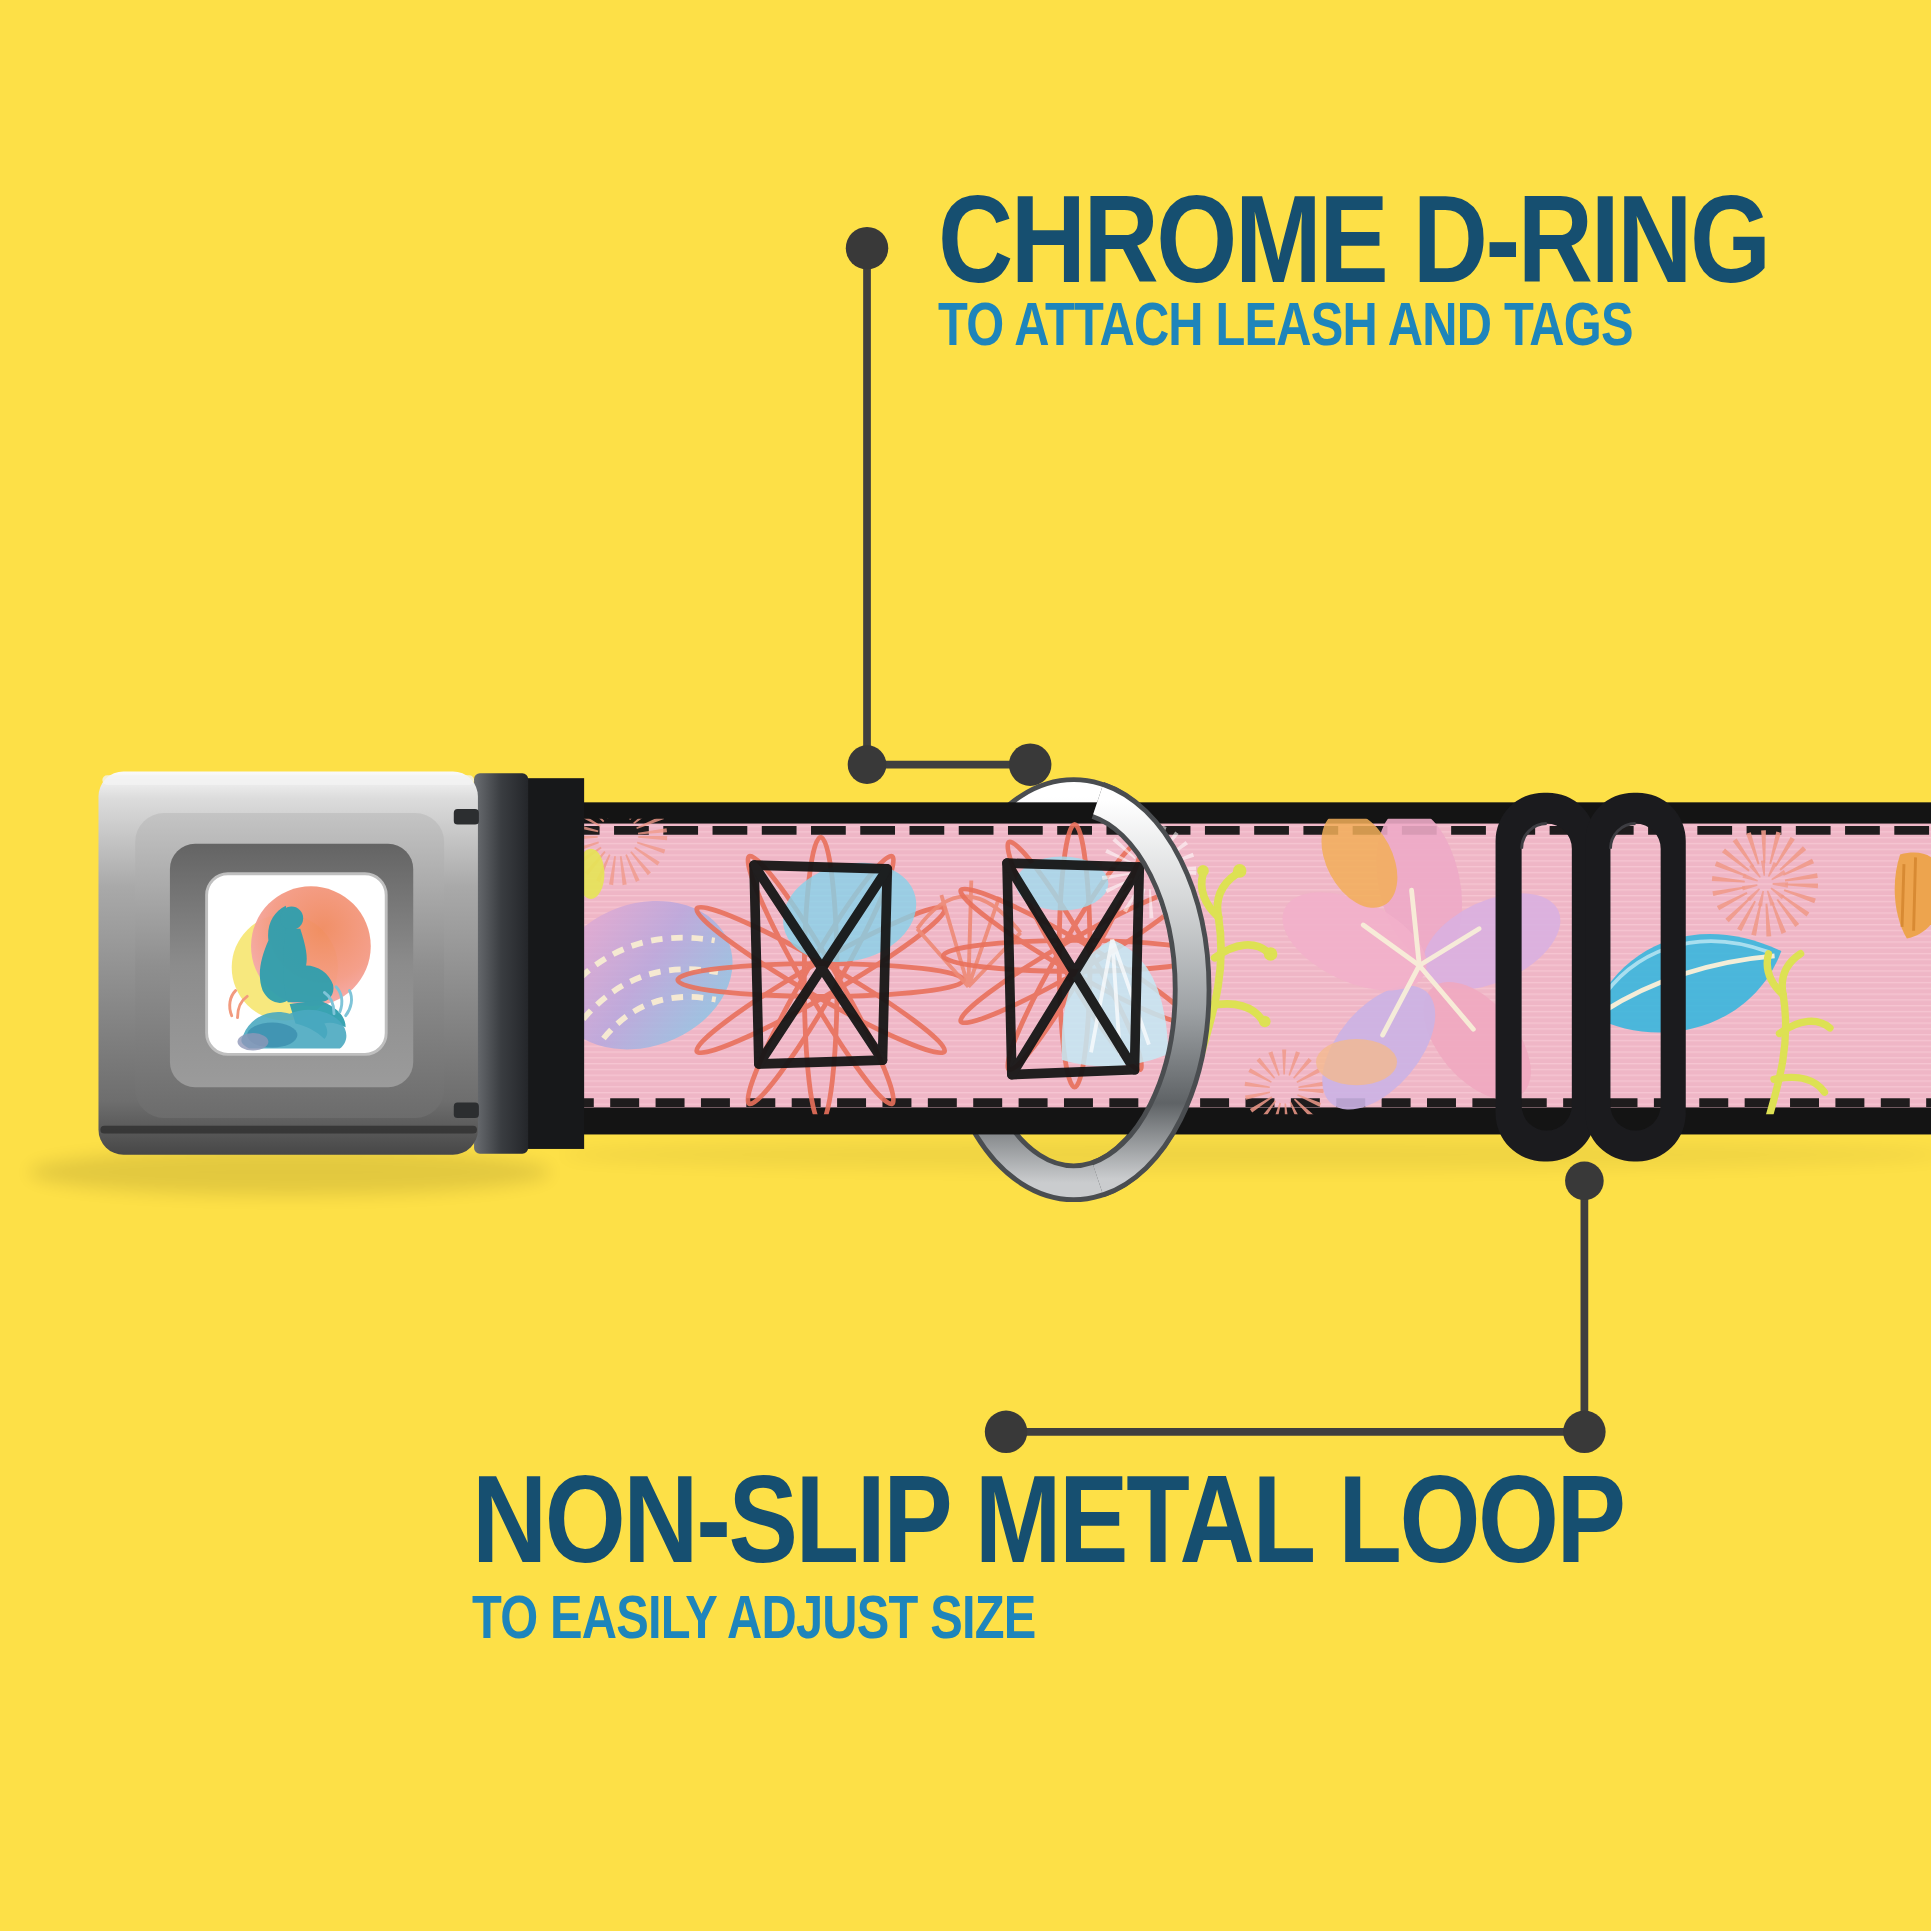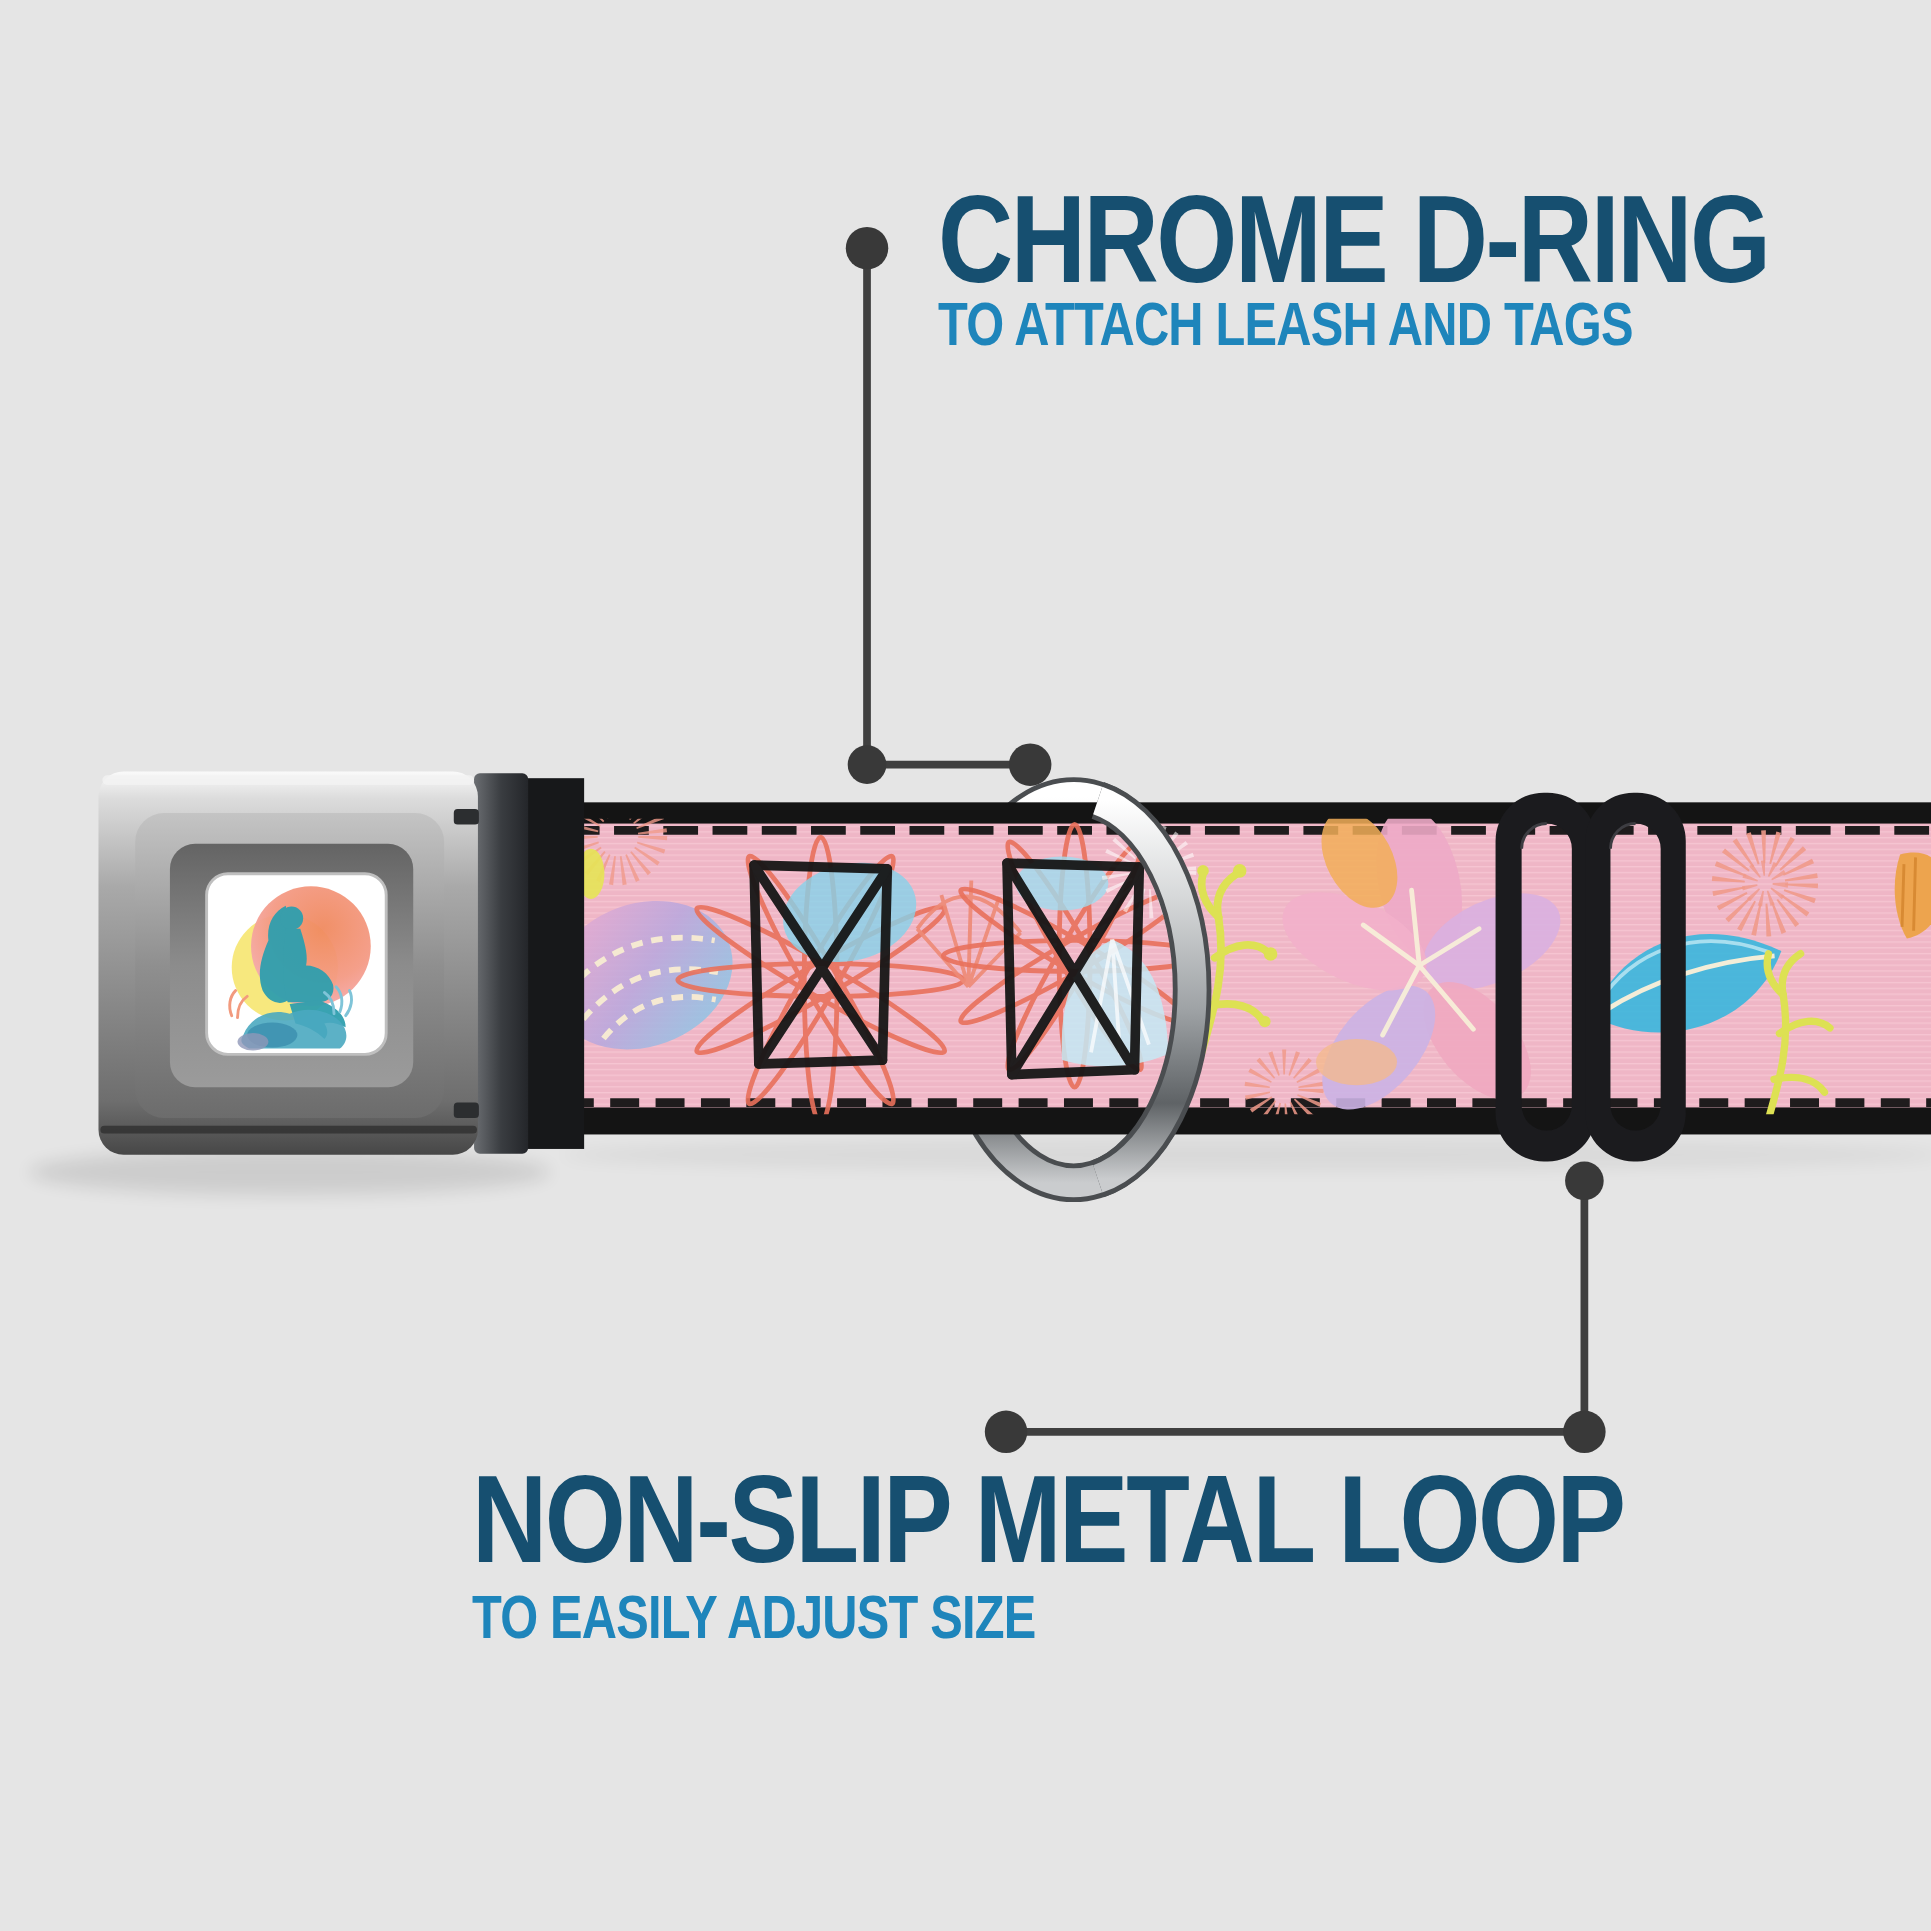--- a/index.html
+++ b/index.html
@@ -1,17 +1,17 @@
 <!DOCTYPE html>
 <html><head>
 <meta charset="utf-8">
 <style>
   html,body{margin:0;padding:0;background:#fff;}
   .stage{position:relative;width:1931px;height:1931px;overflow:hidden;
-         font-family:"Liberation Sans","DejaVu Sans",sans-serif;background:#e5e5e5;}
+         font-family:"Liberation Sans","DejaVu Sans",sans-serif;background:#fde047;}
   .stage svg{position:absolute;left:0;top:0;}
   .callout-heading{position:absolute;font-weight:bold;font-size:124px;line-height:1;
     color:#164f70;letter-spacing:-2.9px;transform:scaleX(0.84);transform-origin:left top;white-space:nowrap;}
   .callout-sub{position:absolute;font-weight:bold;font-size:61px;line-height:1;
     color:#1e85bb;letter-spacing:-1px;transform:scaleX(0.80);transform-origin:left top;white-space:nowrap;}
   .h-top{left:938px;top:177px;}
   .s-top{left:938px;top:294px;}
   .h-bottom{left:472px;top:1457px;}
   .s-bottom{left:472px;top:1587px;}
 </style>

